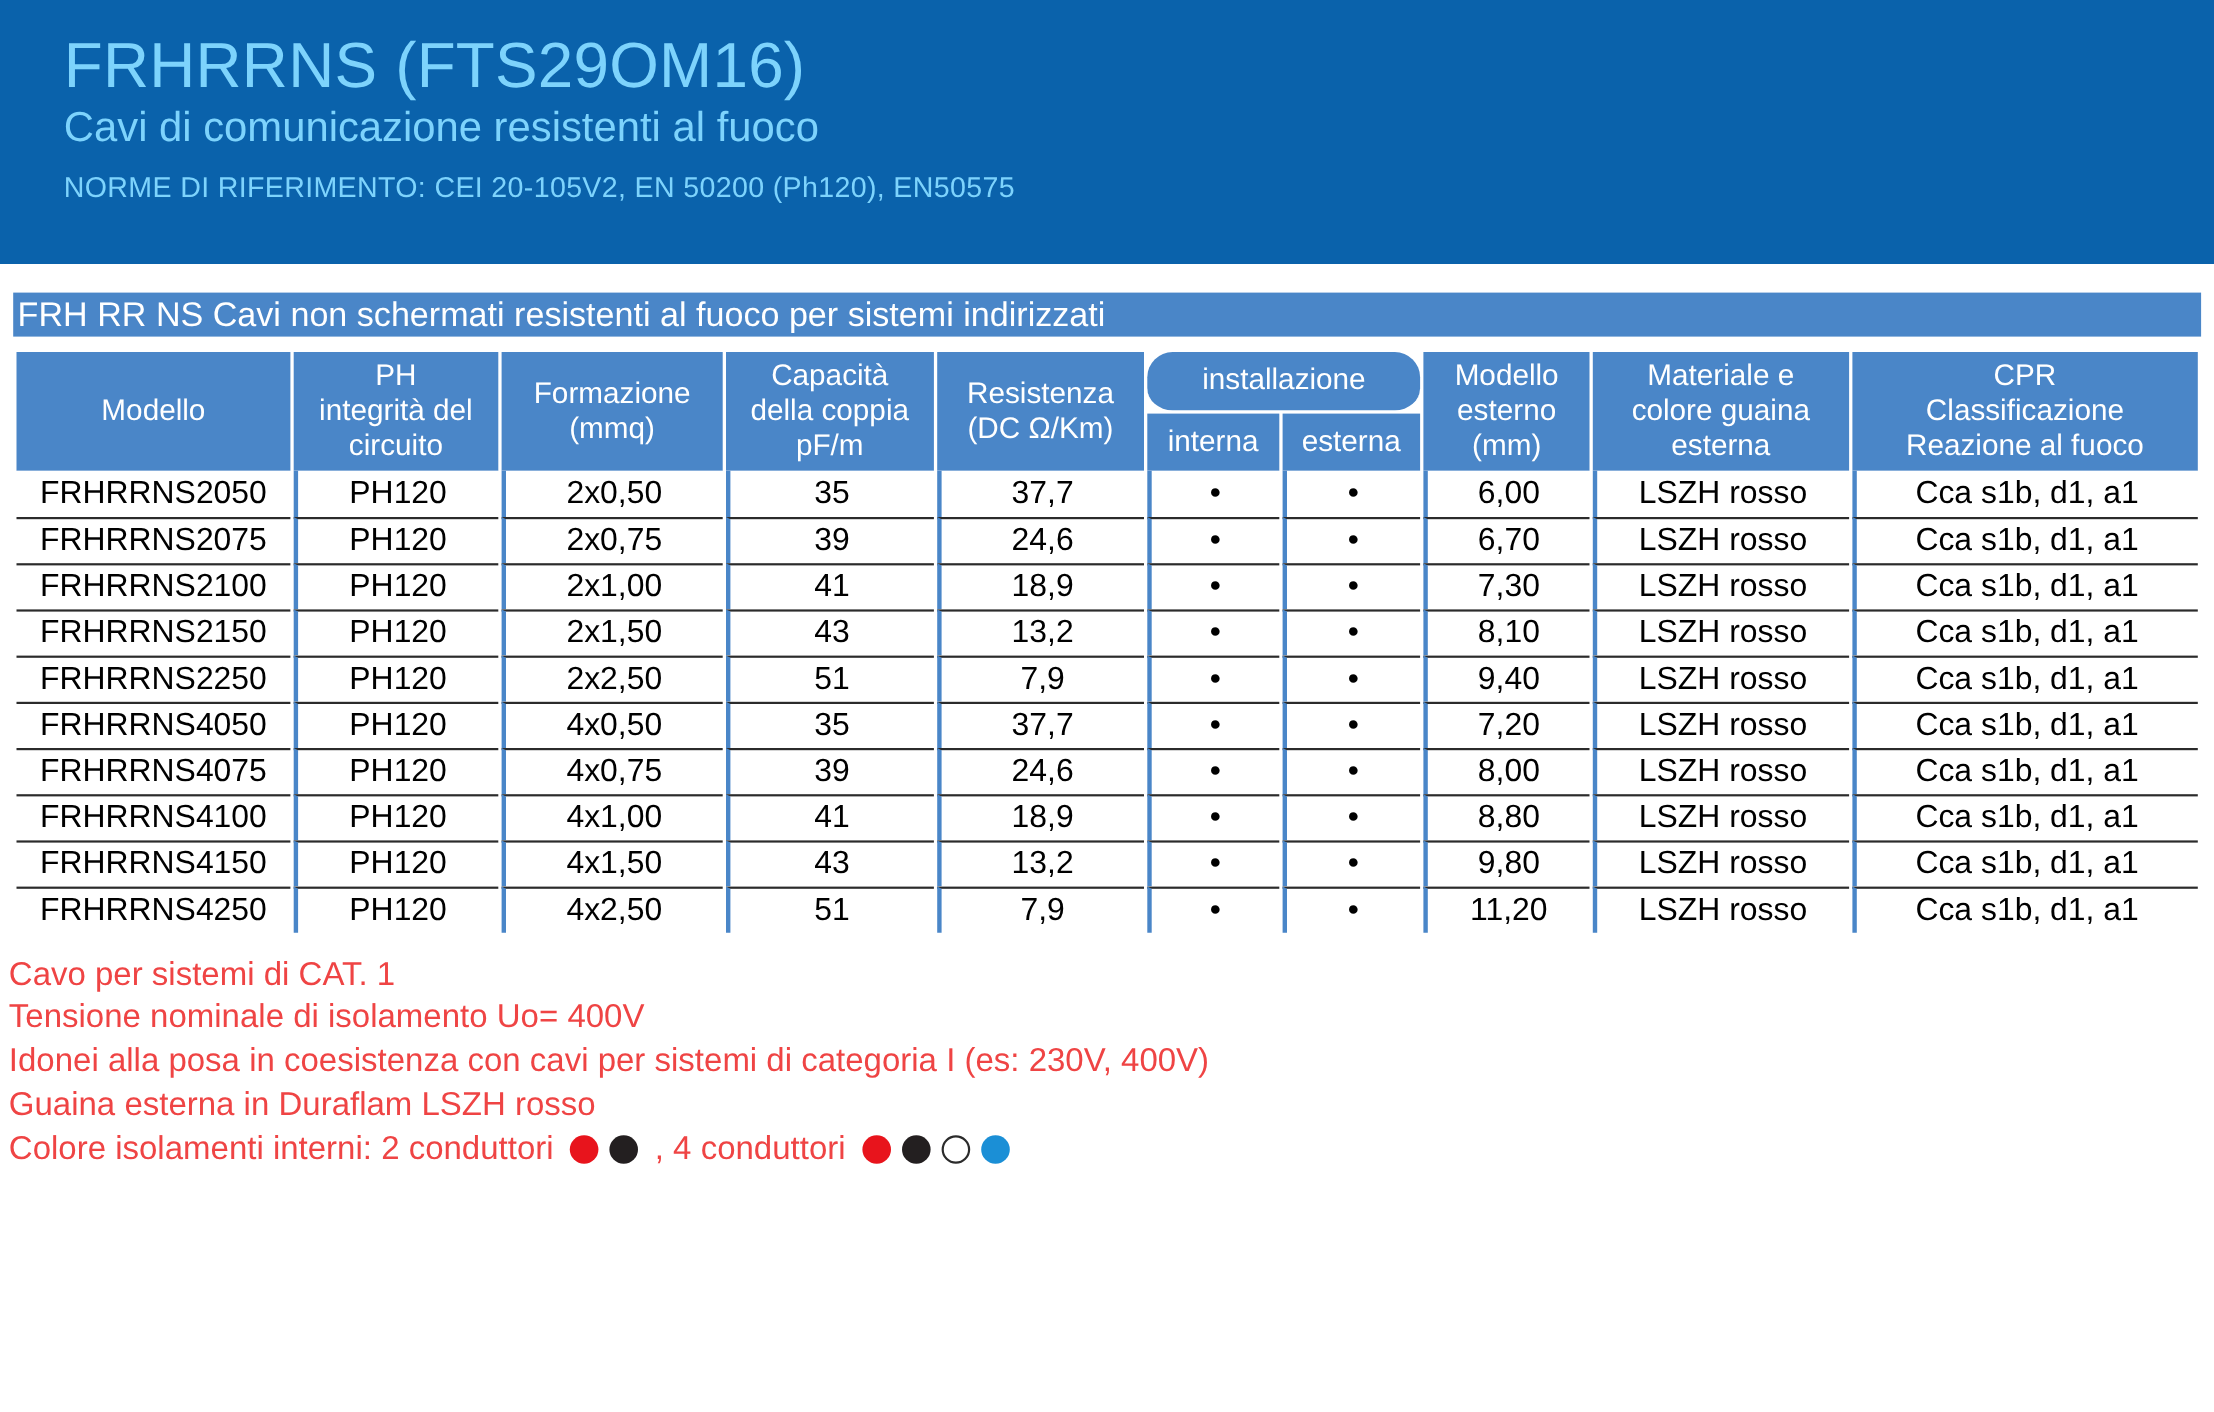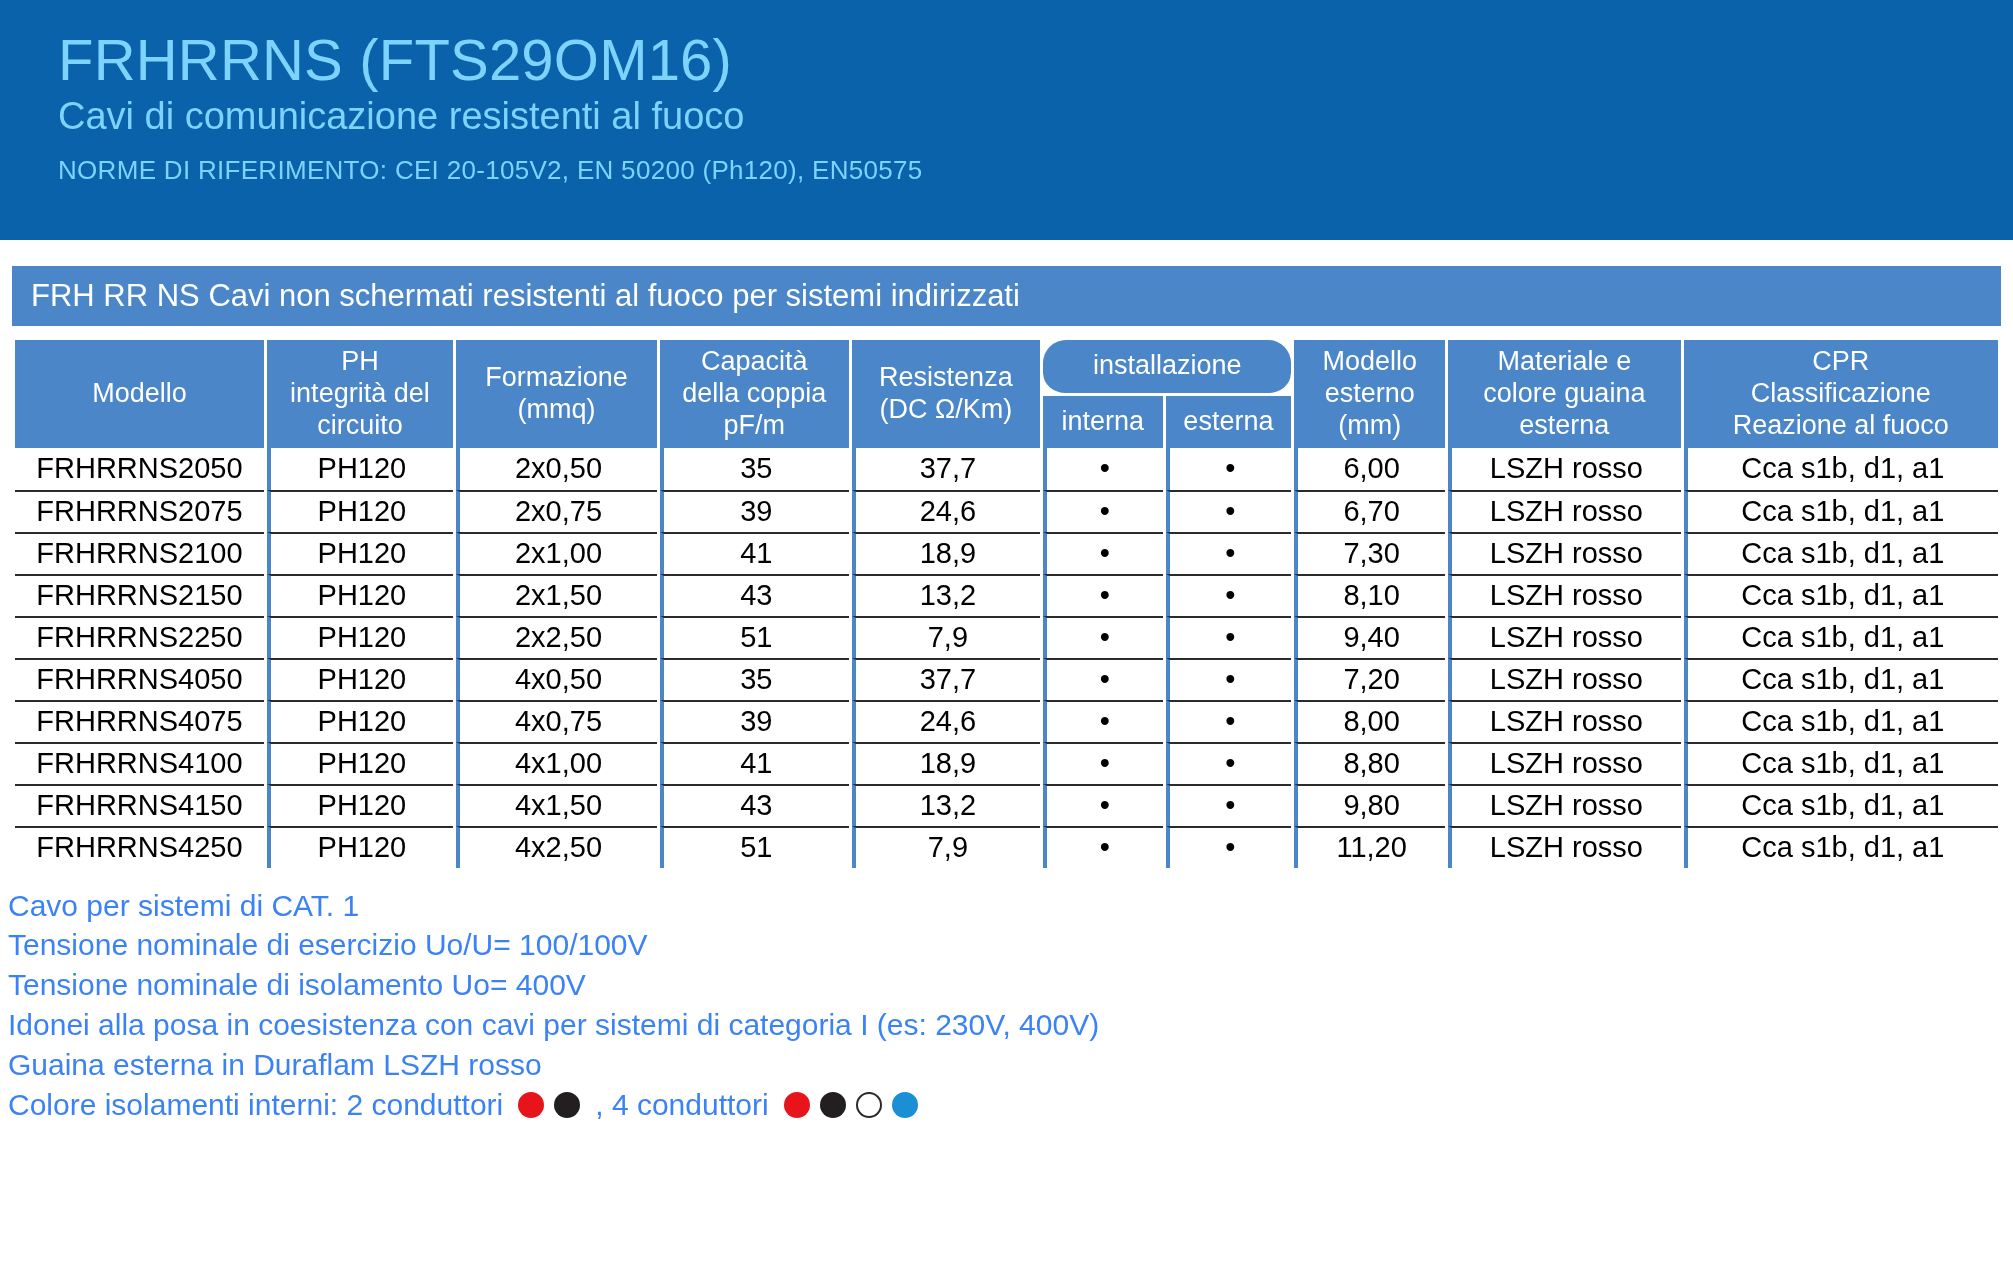--- a/index.html
+++ b/index.html
@@ -40,24 +40,24 @@
     letter-spacing: .3px;
     white-space: nowrap;
   }
 
   
   .band-wrap { padding: 26px 12px 0 12px; }
   .band {
     background: #4a86c8;
     color: #ffffff;
     font-size: 31px;
-    height: 60px;
+    height: 40px;
     display: flex;
     align-items: center;
-    padding-left: 19px;
+    padding-left: 4px;
     white-space: nowrap;
   }
 
   
   .table-wrap { padding: 14px 12px 0 12px; }
   table.spec {
     border-collapse: separate;
     border-spacing: 3px 0;
     width: 1989px;
     table-layout: fixed;
@@ -102,21 +102,21 @@
   col.c-est { width: 100px; }
   col.c-diam { width: 120px; }
   col.c-mat { width: 185px; }
   col.c-cpr { width: 250px; }
 
   
   .notes {
     padding: 18px 4px 0 8px;
     font-size: 30px;
     line-height: 1.33;
-    color: #3b82f6;
+    color: #ef4444;
   }
   .note-line { white-space: nowrap; display: flex; align-items: center; }
   .dot {
     display: inline-block;
     width: 26px; height: 26px;
     border-radius: 50%;
     margin: 0 5px;
     vertical-align: middle;
   }
   .dot-red { background: #e8141c; }
@@ -317,21 +317,20 @@
             <td class="vsep">11,20</td>
             <td class="vsep">LSZH rosso</td>
             <td class="vsep">Cca s1b, d1, a1</td>
           </tr>
         </tbody>
     </table>
   </div>
 
   <div class="notes">
     <div class="note-line">Cavo per sistemi di CAT. 1</div>
-    <div class="note-line">Tensione nominale di esercizio Uo/U= 100/100V</div>
     <div class="note-line">Tensione nominale di isolamento Uo= 400V</div>
     <div class="note-line">Idonei alla posa in coesistenza con cavi per sistemi di categoria I (es: 230V, 400V)</div>
     <div class="note-line">Guaina esterna in Duraflam LSZH rosso</div>
     <div class="note-line">
       <span>Colore isolamenti interni: 2 conduttori</span>
       <span class="gap"></span>
       <span class="dot dot-red"></span>
       <span class="dot dot-black"></span>
       <span class="gap"></span>
       <span>, 4 conduttori</span>

